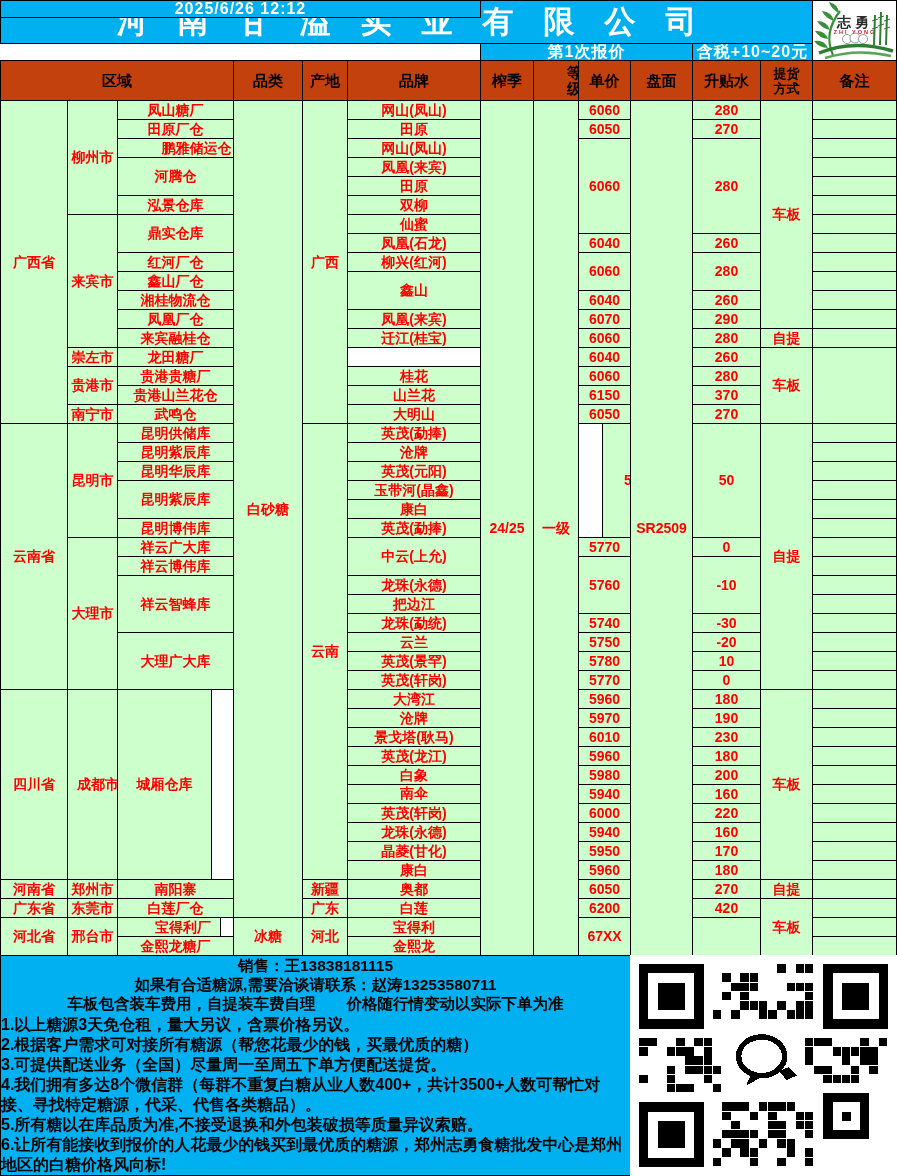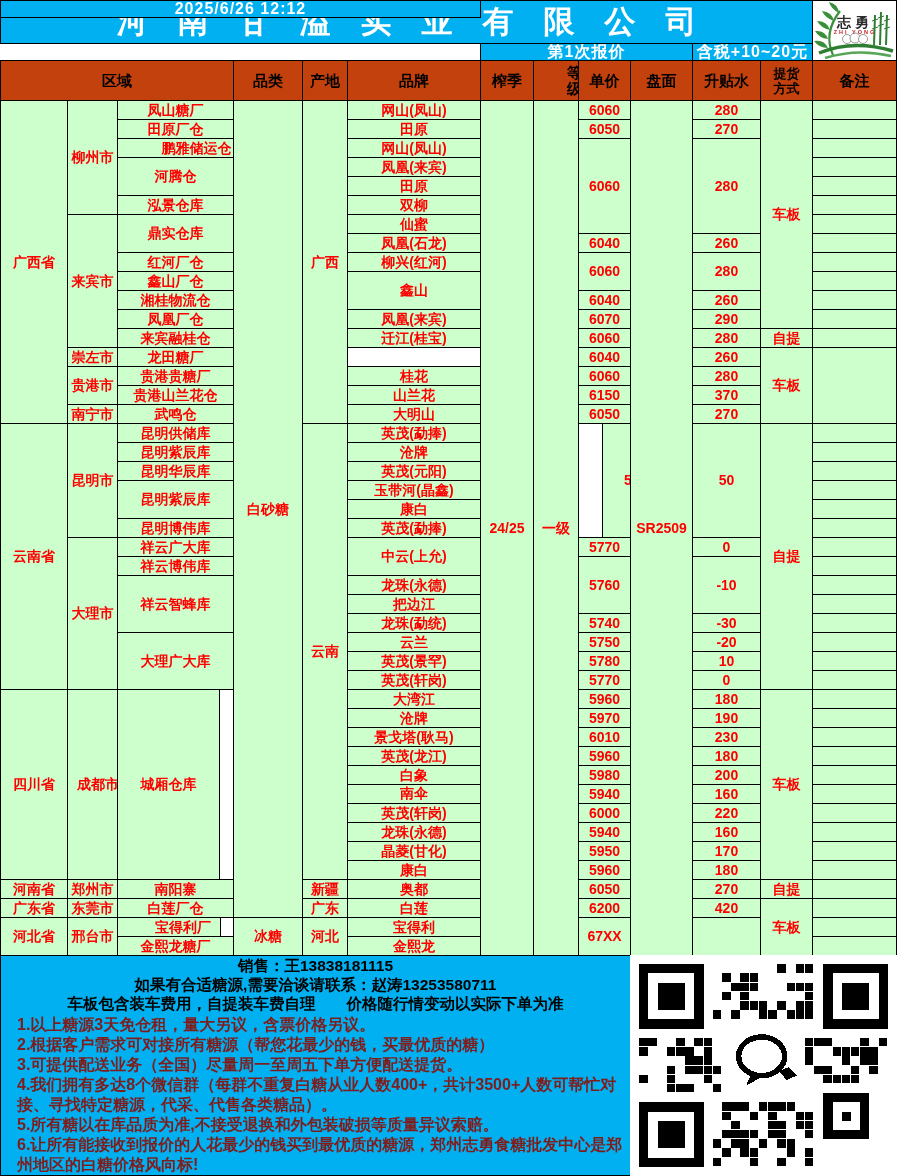--- a/index.html
+++ b/index.html
@@ -22,21 +22,21 @@
   .logo-cell{background:#ffffff;}
   .yellow-cell{background:#c2410c;color:#000;font-size:15px;}
   .yellow-cell.small{font-size:13px;line-height:15px;padding:0 10px;}
   
   .gcell{color:#ff0000;font-size:14px;background:#ccffcc;}
   
   .sales-block{background:#00b0f0;border:1px solid #000;color:#000;
     display:flex;flex-direction:column;justify-content:center;}
   .sales-line{text-align:center;font-size:15.5px;line-height:19px;}
   .notes-block{background:#00b0f0;border:1px solid #000;border-top:none;
-    color:#7f1d1d;padding:3px 4px 0 16px;}
+    color:#000000;padding:3px 4px 0 0;}
   .note-line{font-size:16px;line-height:20px;}
   .qr-area{background:#ffffff;}
 </style>
 </head>
 <body>
 
 <div id="sheet">
 
   <div class="cell title-cell" style="left:0;top:0;width:813px;height:44px;">河南甘溢实业有限公司</div>
   <div class="cell logo-cell" style="left:812px;top:0;width:85px;height:61px;">
@@ -121,21 +121,21 @@
       <div class="cell gcell" style="left: 117px; top: 304px; width: 117px; height: 20px;">武鸣仓</div>
       <div class="cell gcell" style="left: 117px; top: 323px; width: 117px; height: 20px;">昆明供储库</div>
       <div class="cell gcell" style="left: 117px; top: 342px; width: 117px; height: 20px;">昆明紫辰库</div>
       <div class="cell gcell" style="left: 117px; top: 361px; width: 117px; height: 20px;">昆明华辰库</div>
       <div class="cell gcell" style="left: 117px; top: 380px; width: 117px; height: 39px;">昆明紫辰库</div>
       <div class="cell gcell" style="left: 117px; top: 418px; width: 117px; height: 20px;">昆明博伟库</div>
       <div class="cell gcell" style="left: 117px; top: 437px; width: 117px; height: 20px;">祥云广大库</div>
       <div class="cell gcell" style="left: 117px; top: 456px; width: 117px; height: 20px;">祥云博伟库</div>
       <div class="cell gcell" style="left: 117px; top: 475px; width: 117px; height: 58px;">祥云智蜂库</div>
       <div class="cell gcell" style="left: 117px; top: 532px; width: 117px; height: 58px;">大理广大库</div>
-      <div class="cell gcell" style="left: 117px; top: 589px; width: 103px; height: 191px;">城厢仓库</div>
+      <div class="cell gcell" style="left: 117px; top: 589px; width: 95px; height: 191px;">城厢仓库</div>
       <div class="cell gcell" style="left: 117px; top: 779px; width: 117px; height: 20px;">南阳寨</div>
       <div class="cell gcell" style="left: 117px; top: 798px; width: 117px; height: 20px;">白莲厂仓</div>
       <div class="cell gcell" style="left: 117px; top: 817px; width: 104px; height: 20px; padding-left: 28px;">宝得利厂</div>
       <div class="cell gcell" style="left: 117px; top: 836px; width: 117px; height: 20px;">金熙龙糖厂</div>
       <div class="cell gcell" style="left: 233px; top: 0px; width: 70px; height: 818px;">白砂糖</div>
       <div class="cell gcell" style="left: 233px; top: 817px; width: 70px; height: 39px;">冰糖</div>
       <div class="cell gcell" style="left: 302px; top: 0px; width: 46px; height: 324px;">广西</div>
       <div class="cell gcell" style="left: 302px; top: 323px; width: 46px; height: 457px;">云南</div>
       <div class="cell gcell" style="left: 302px; top: 779px; width: 46px; height: 20px;">新疆</div>
       <div class="cell gcell" style="left: 302px; top: 798px; width: 46px; height: 20px;">广东</div>

